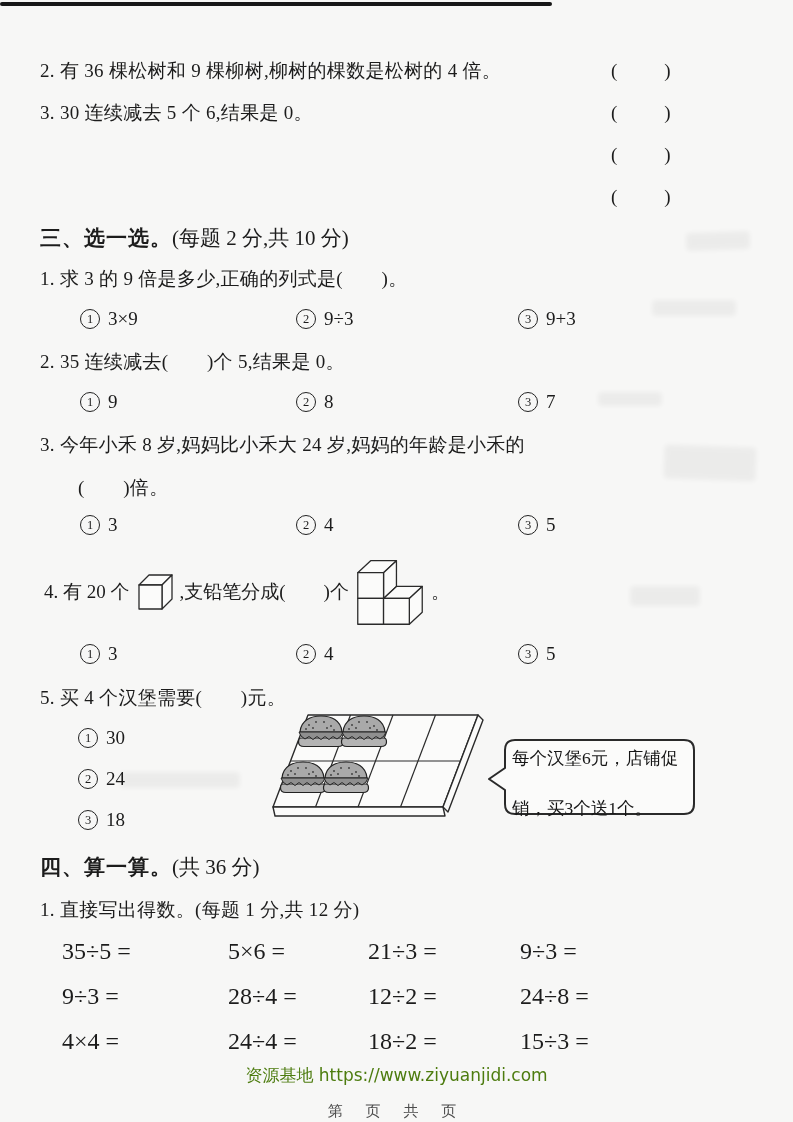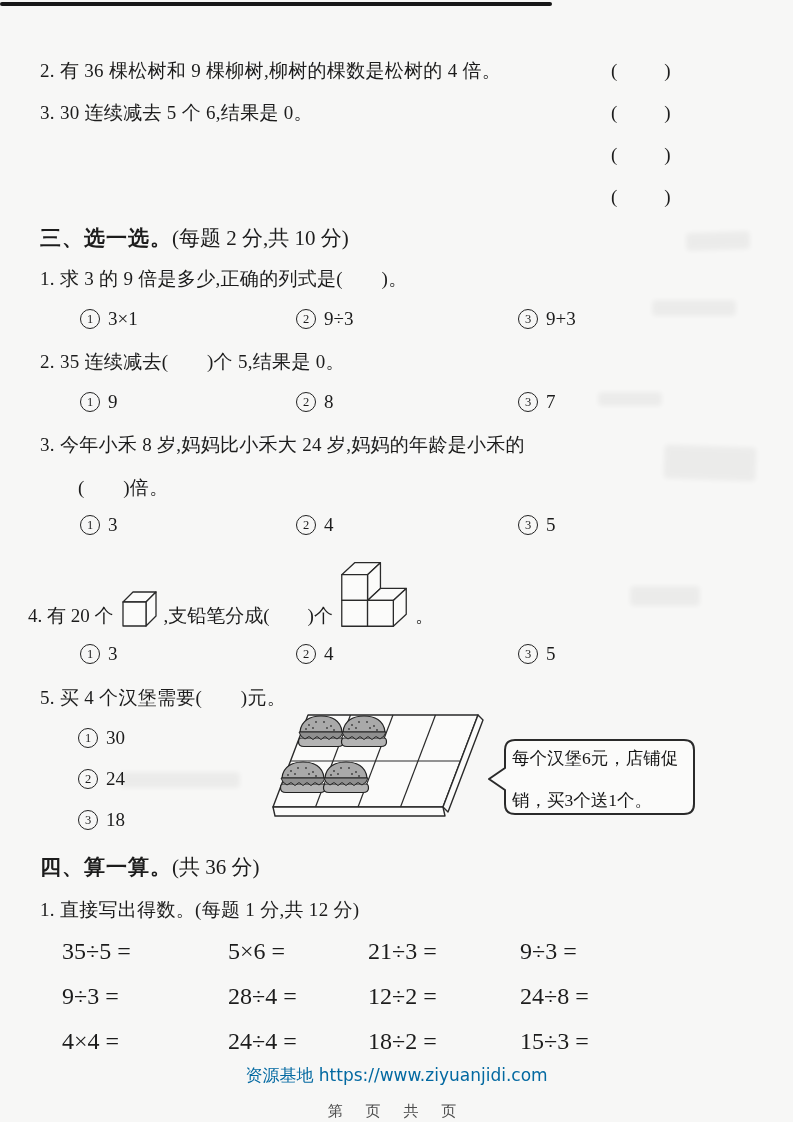--- a/index.html
+++ b/index.html
@@ -18,24 +18,24 @@
   .sechead .b{font-weight:bold;letter-spacing:1px;}
   .optrow{position:absolute;left:0;top:0;width:793px;height:28px;}
   .opt{position:absolute;display:inline-flex;align-items:center;font-size:19px;white-space:pre;}
   .circ{
     display:inline-flex;align-items:center;justify-content:center;
     width:18px;height:18px;border:1.4px solid #222;border-radius:50%;
     font-size:12.5px;line-height:1;margin-right:8px;flex:0 0 auto;
     font-family:"Liberation Serif","DejaVu Serif",serif;
   }
   .calcitem{position:absolute;font-size:24px;white-space:pre;}
-  .inlinefig{position:absolute;left:28px;display:flex;align-items:flex-end;font-size:19px;white-space:pre;}
+  .inlinefig{position:absolute;left:44px;display:flex;align-items:center;font-size:19px;white-space:pre;}
   .inlinefig svg{margin:0 6px;flex:0 0 auto;}
   .footer1{position:absolute;left:0;width:793px;text-align:center;
-    font-family:"DejaVu Sans","Liberation Sans",sans-serif;font-size:17px;color:#0369a1;}
+    font-family:"DejaVu Sans","Liberation Sans",sans-serif;font-size:17px;color:#4d7c0f;}
   .footer2{position:absolute;left:0;width:793px;text-align:center;
     font-family:"DejaVu Sans","Liberation Sans",sans-serif;font-size:15px;color:#4c4c4c;letter-spacing:9px;}
   .bubble{position:absolute;left:486px;top:738px;width:212px;height:80px;}
   .bubble .line{position:absolute;left:26px;font-size:17.5px;white-space:pre;color:#161616;}
   .artifact{position:absolute;background:#000;opacity:0.045;filter:blur(2.5px);border-radius:4px;}
   svg{display:block;}
 </style>
 </head>
 <body>
 
@@ -57,21 +57,21 @@
   <span class="ansparen" style="top:100px">(　　)</span>
 
   <span class="ansparen" style="top:142px">(　　)</span>
 
   <span class="ansparen" style="top:184px">(　　)</span>
 
   <div class="sechead" style="top:224px"><span class="b">三、选一选。</span><span>(每题 2 分,共 10 分)</span></div>
 
   <div class="q" style="top:266px">1. 求 3 的 9 倍是多少,正确的列式是(　　)。</div>
   <div class="optrow" style="top:308px">
-    <span class="opt" style="left:80px"><span class="circ">1</span><span>3×1</span></span>
+    <span class="opt" style="left:80px"><span class="circ">1</span><span>3×9</span></span>
     <span class="opt" style="left:296px"><span class="circ">2</span><span>9÷3</span></span>
     <span class="opt" style="left:518px"><span class="circ">3</span><span>9+3</span></span>
   </div>
 
   <div class="q" style="top:349px">2. 35 连续减去(　　)个 5,结果是 0。</div>
   <div class="optrow" style="top:391px">
     <span class="opt" style="left:80px"><span class="circ">1</span><span>9</span></span>
     <span class="opt" style="left:296px"><span class="circ">2</span><span>8</span></span>
     <span class="opt" style="left:518px"><span class="circ">3</span><span>7</span></span>
   </div>
@@ -149,21 +149,21 @@
     <use href="#bgr" xlink:href="#bgr" transform="translate(100,26)"></use>
     <use href="#bgr" xlink:href="#bgr" transform="translate(39,72)"></use>
     <use href="#bgr" xlink:href="#bgr" transform="translate(82,72)"></use>
   </svg>
 
   <div class="bubble">
     <svg width="212" height="80" viewBox="0 0 212 80">
       <path d="M29,2 H198 Q208,2 208,12 V66 Q208,76 198,76 H29 Q19,76 19,66 V52 L3,41 L19,30 V12 Q19,2 29,2 Z" fill="#fbfbfa" stroke="#2a2a2a" stroke-width="2" stroke-linejoin="round"></path>
     </svg>
     <div class="line" style="top:8px">每个汉堡6元，店铺促</div>
-    <div class="line" style="top:50px">销，买3个送1个。</div>
+    <div class="line" style="top:58px">销，买3个送1个。</div>
   </div>
 
   <div class="sechead" style="top:853px"><span class="b">四、算一算。</span><span>(共 36 分)</span></div>
   <div class="q" style="top:897px">1. 直接写出得数。(每题 1 分,共 12 分)</div>
 
   <div>
     <span class="calcitem" style="left:62px;top:938px">35÷5 =</span>
     <span class="calcitem" style="left:228px;top:938px">5×6 =</span>
     <span class="calcitem" style="left:368px;top:938px">21÷3 =</span>
     <span class="calcitem" style="left:520px;top:938px">9÷3 =</span>

